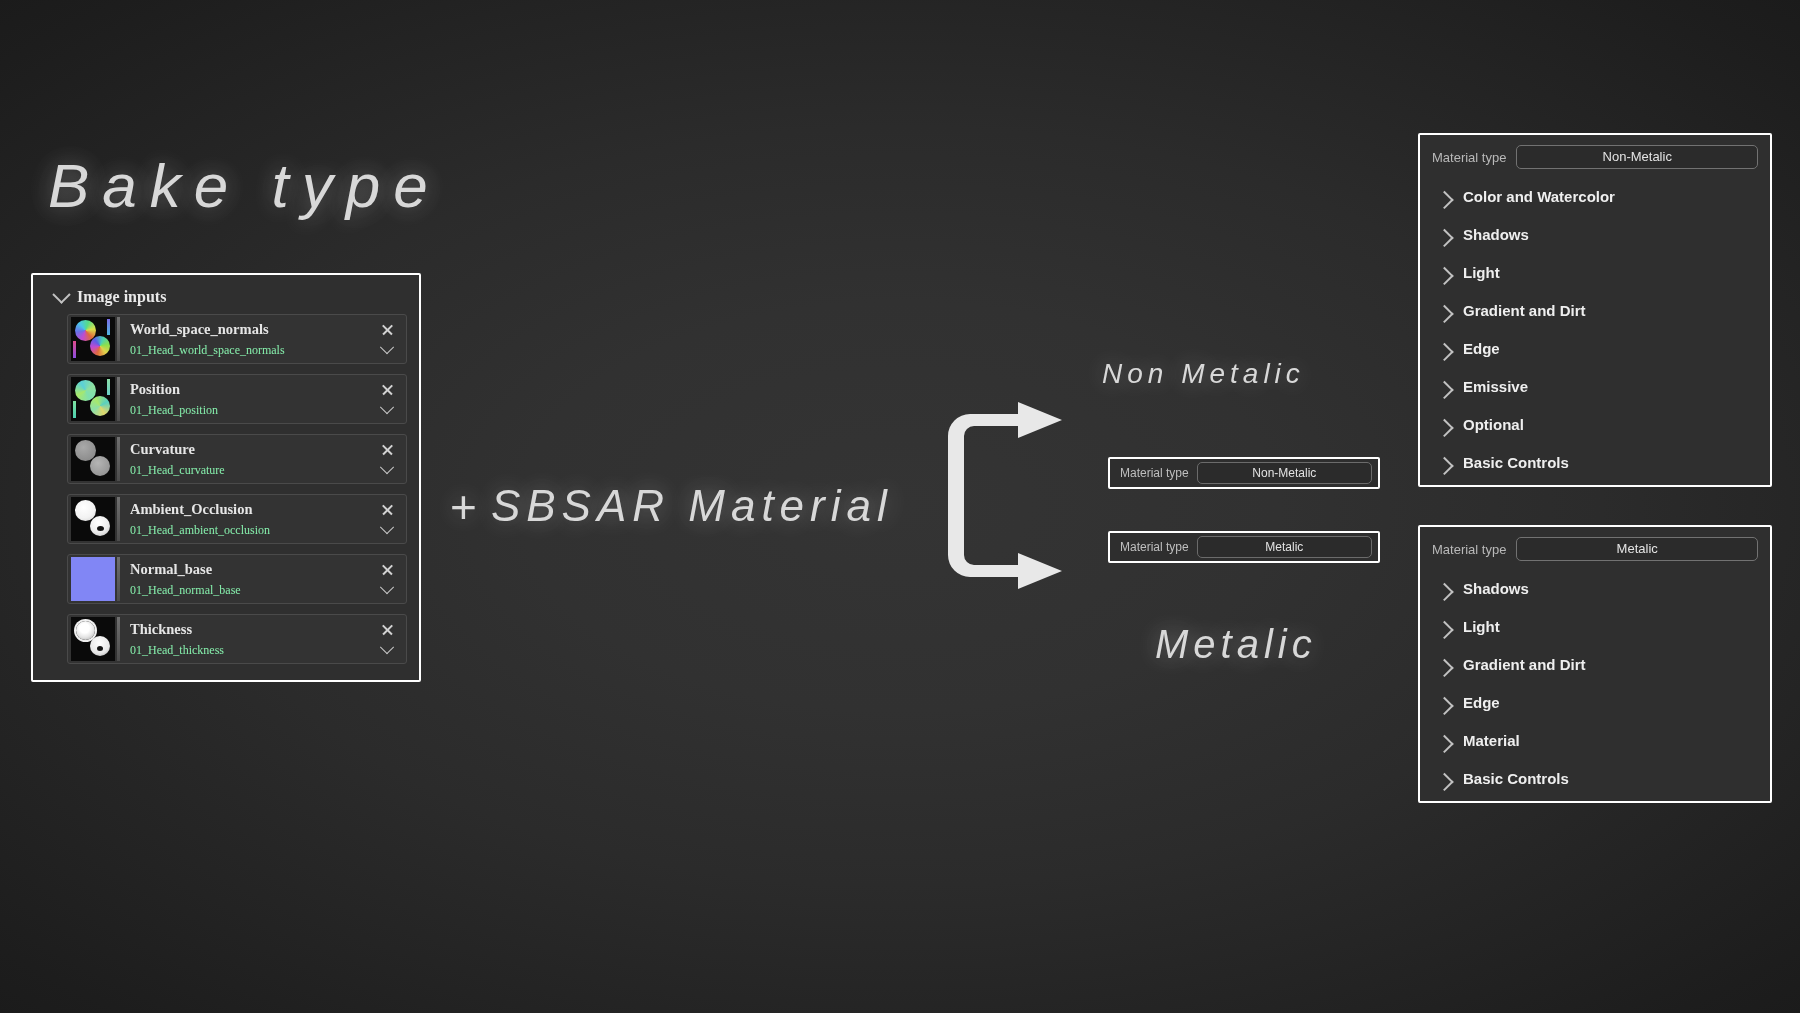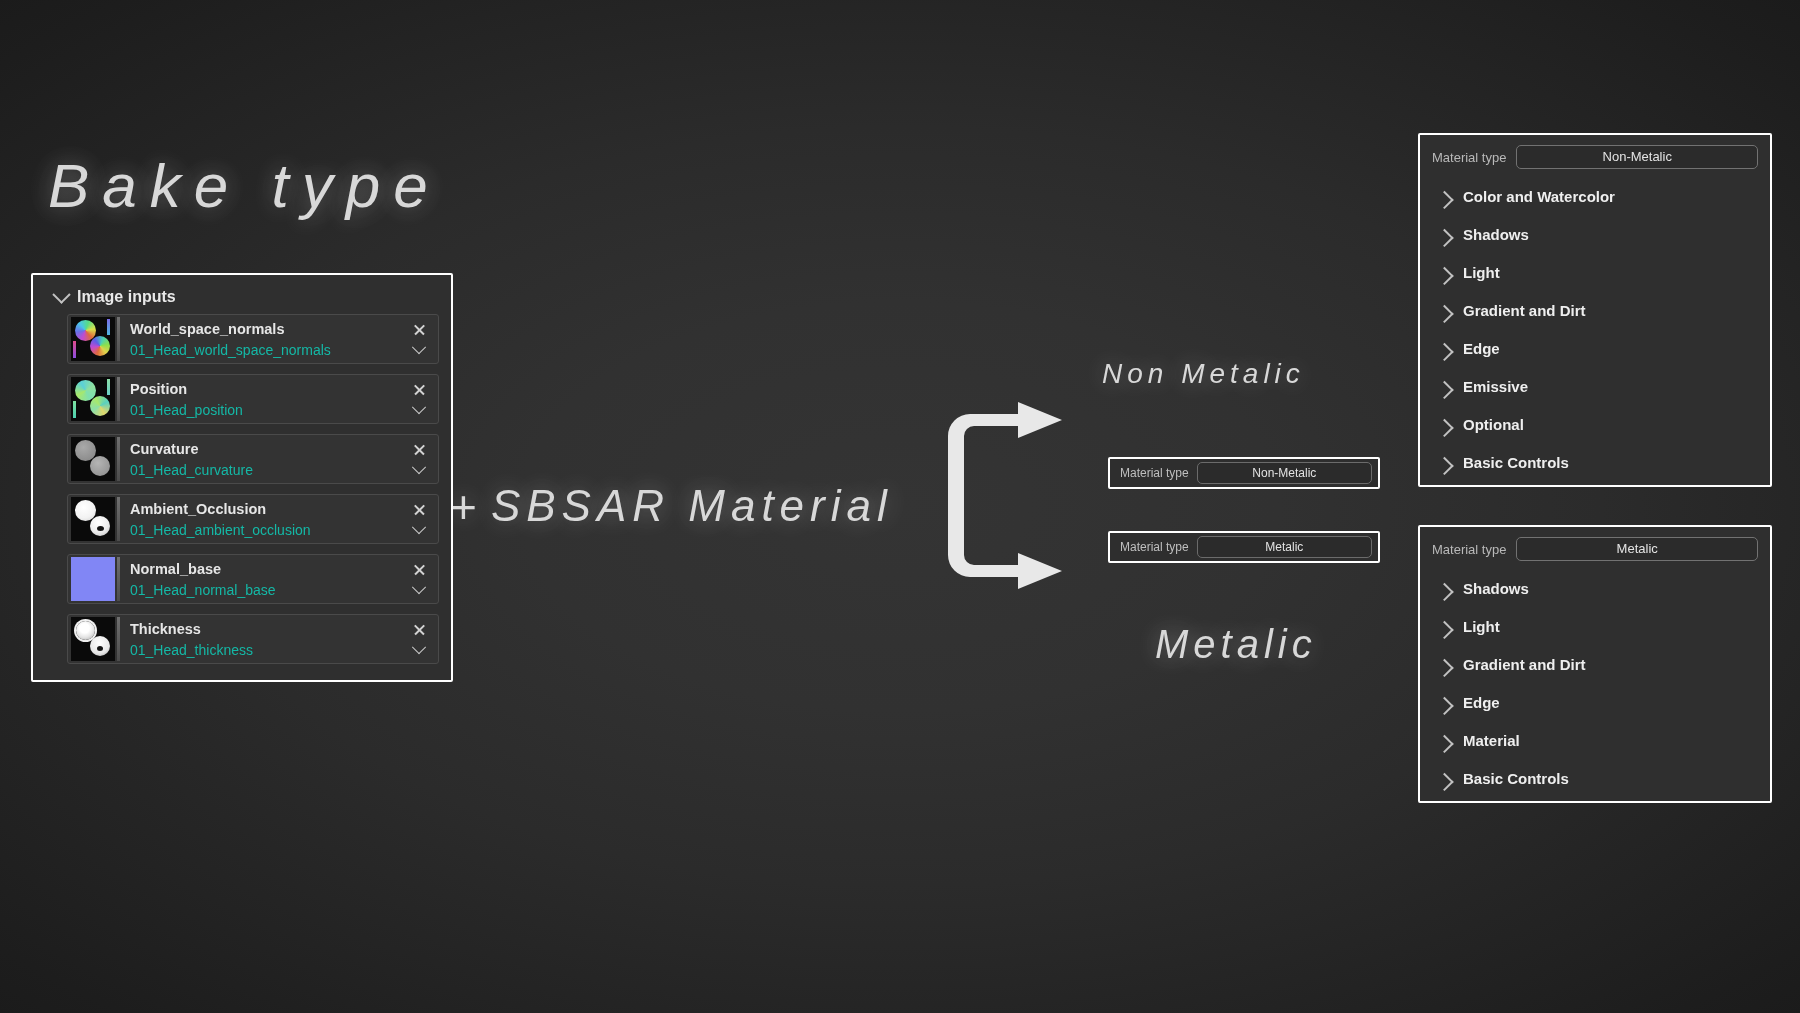--- a/index.html
+++ b/index.html
@@ -65,26 +65,27 @@
     top: 622px;
     font-size: 40px;
     letter-spacing: 5px;
   }
 
   
   #image-inputs-panel {
     position: absolute;
     left: 31px;
     top: 273px;
-    width: 422px;
+    width: 390px;
     border: 2px solid #ffffff;
     background: #2f2f2f;
     padding: 10px 12px 14px 12px;
     box-sizing: border-box;
     border-radius: 2px;
+    font-family: Liberation Serif, serif;
   }
   .panel-head {
     display: flex;
     align-items: center;
     gap: 9px;
     padding: 3px 0 8px 10px;
   }
   .panel-head-title {
     color: #e9e9e9;
     font-size: 16px;
@@ -199,22 +200,22 @@
   }
   .row-title {
     color: #e6e6e6;
     font-size: 14.5px;
     font-weight: bold;
     white-space: nowrap;
     overflow: hidden;
     text-overflow: ellipsis;
   }
   .row-value {
-    color: #14b8a6;
-    font-size: 14px;
+    color: #86efac;
+    font-size: 12px;
     white-space: nowrap;
     overflow: hidden;
     text-overflow: ellipsis;
   }
   .row-actions {
     display: flex;
     flex-direction: column;
     align-items: center;
     justify-content: center;
     gap: 9px;

